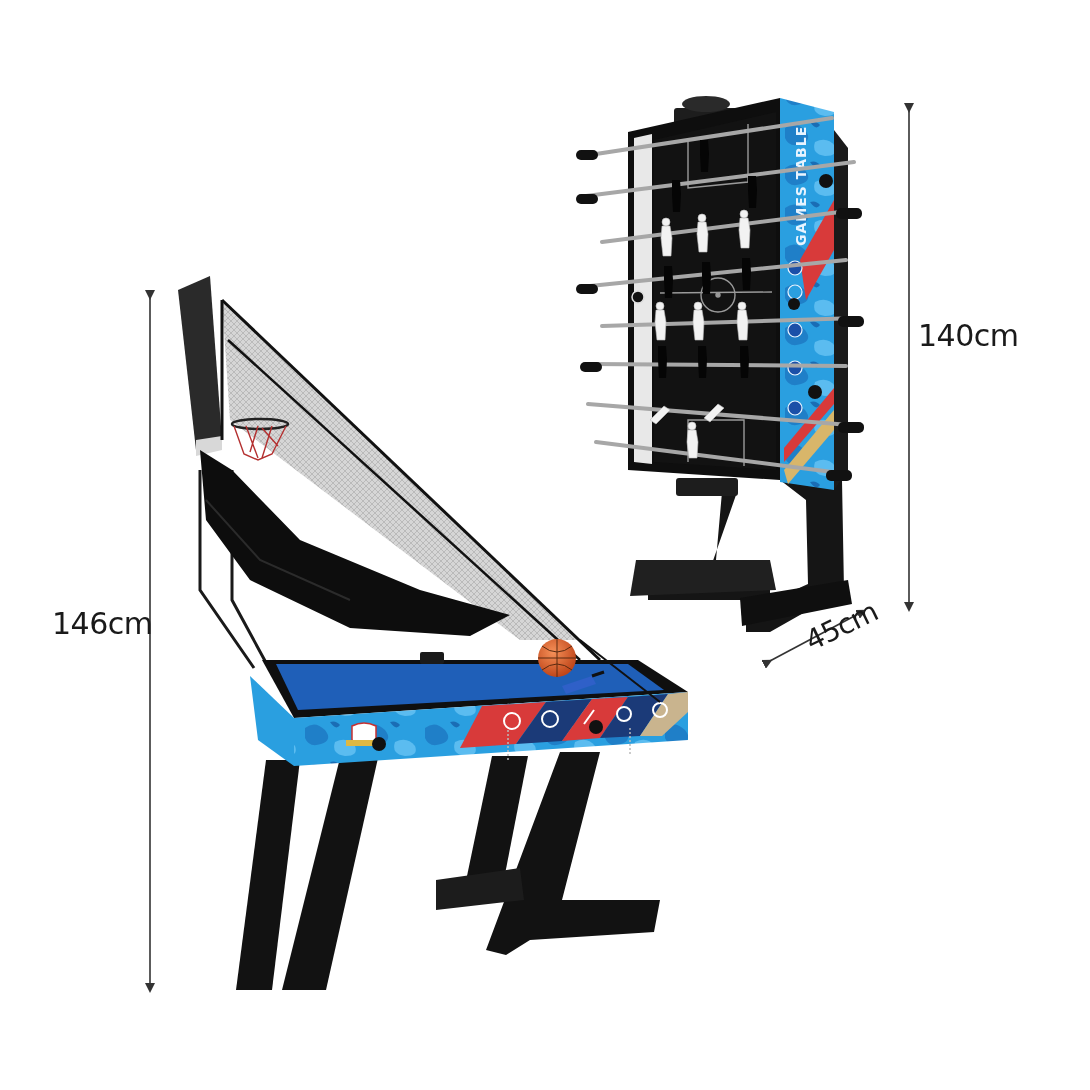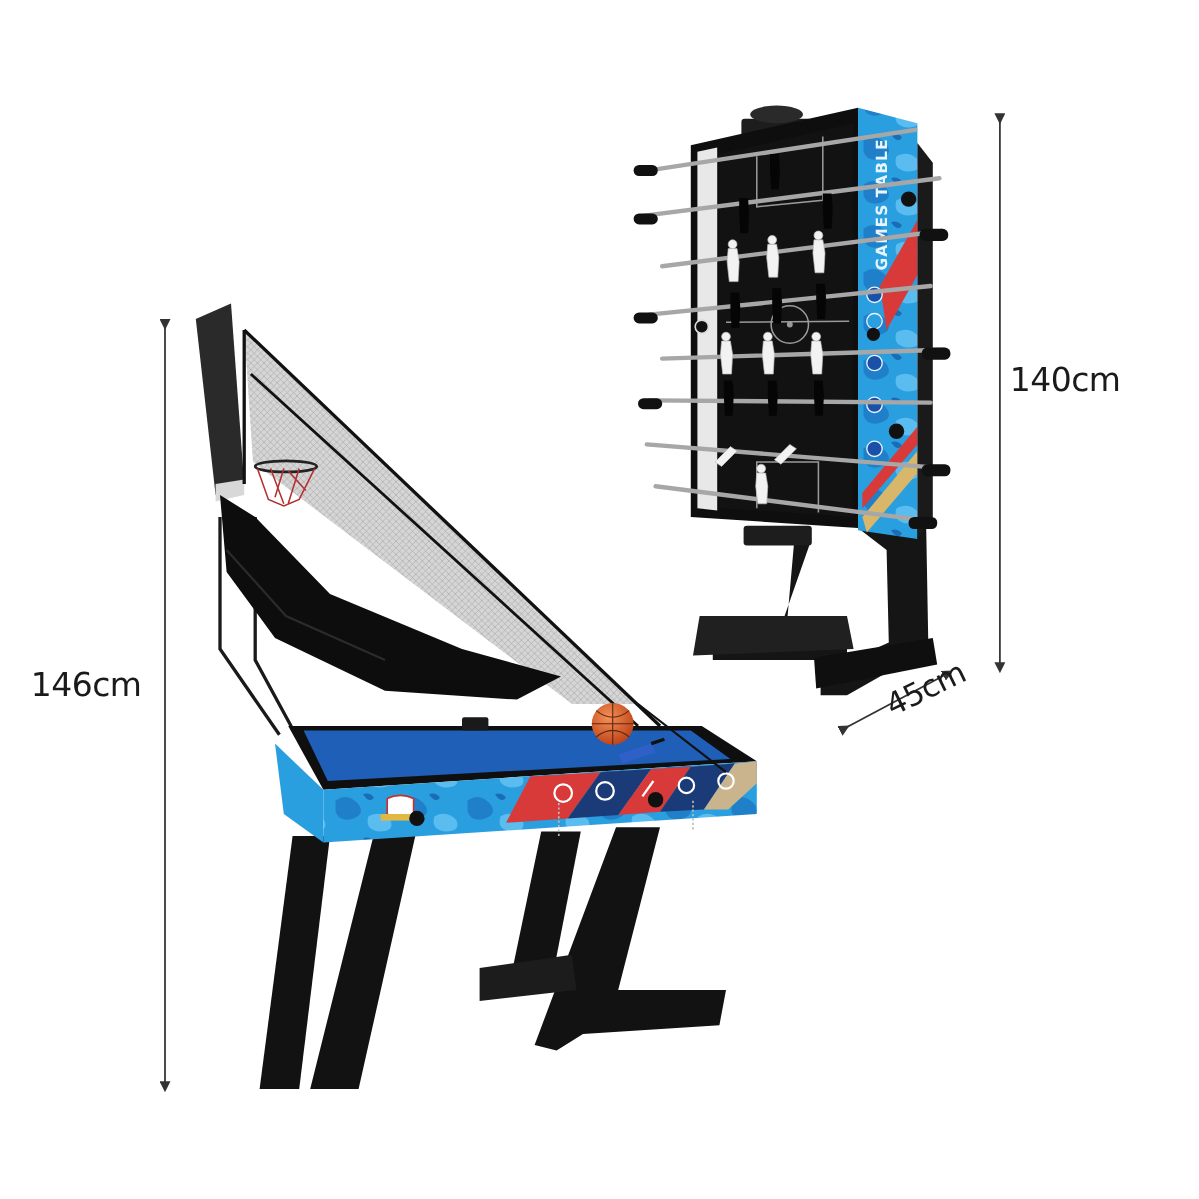--- a/index.html
+++ b/index.html
@@ -1,20 +1,20 @@
 <!DOCTYPE html>
 <html><head>
 <meta charset="utf-8">
 <style>
   html, body { margin: 0; padding: 0; background: #ffffff; }
   body { width: 1090px; height: 1090px; position: relative; overflow: hidden; font-family: "DejaVu Sans", sans-serif; }
   .stage { position: absolute; left: 0; top: 0; width: 1090px; height: 1090px; }
   .dim-label { position: absolute; font-family: "DejaVu Sans", sans-serif; font-size: 30px; color: #1a1a1a; letter-spacing: -0.5px; white-space: nowrap; }
-  .dim-140 { left: 918px; top: 328px; }
-  .dim-146 { left: 28px; top: 606px; }
+  .dim-140 { left: 918px; top: 318px; }
+  .dim-146 { left: 52px; top: 606px; }
   .dim-45 { left: 800px; top: 628px; transform: rotate(-26deg); transform-origin: left top; font-size: 28px; }
   svg { position: absolute; left: 0; top: 0; }
   .side-text { font-family: "DejaVu Sans", sans-serif; font-weight: bold; font-size: 14px; fill: #e8f4ff; letter-spacing: 1px; }
 </style>
 </head>
 <body>
 
 <div class="stage">
 
 <svg width="1090" height="1090" viewBox="0 0 1090 1090">

